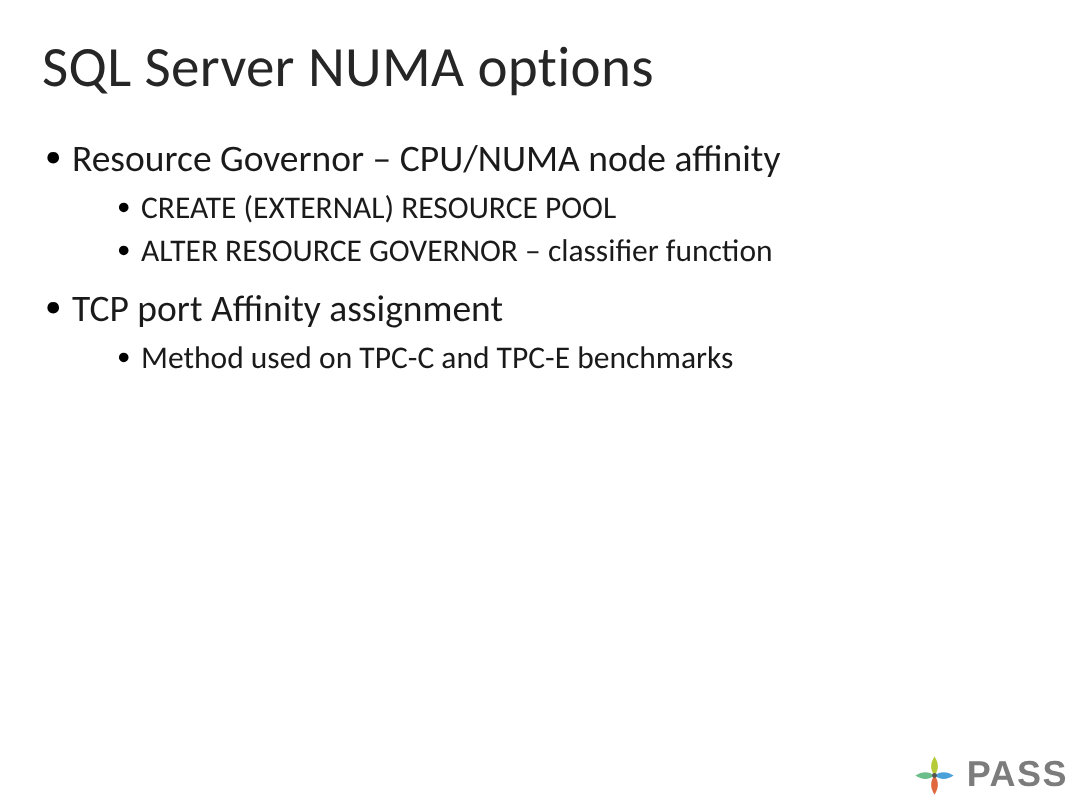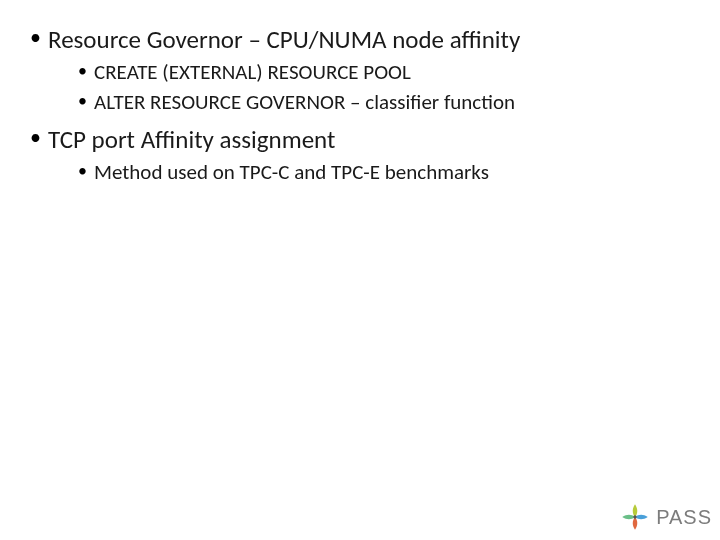--- a/index.html
+++ b/index.html
@@ -75,30 +75,31 @@
     position: absolute;
     right: 8px;
     bottom: 8px;
     display: flex;
     align-items: center;
     gap: 6px;
   }
   .logo svg { display: block; }
   .logo-text {
     font-family: Arial, sans-serif;
-    font-size: 20px;
+    font-size: 24px;
     letter-spacing: 1px;
     color: #7c7c7c;
-    font-weight: 400;
+    font-weight: 700;
   }
 </style>
 </head>
 <body>
 
 <div class="slide">
+  <h1 class="title">SQL Server NUMA options</h1>
 
   <div class="content">
     <ul class="level1">
       <li>
         <span>Resource Governor – CPU/NUMA node affinity</span>
         <ul class="level2">
           <li>
             <span>CREATE (EXTERNAL) RESOURCE POOL</span>
           </li>
           <li>

